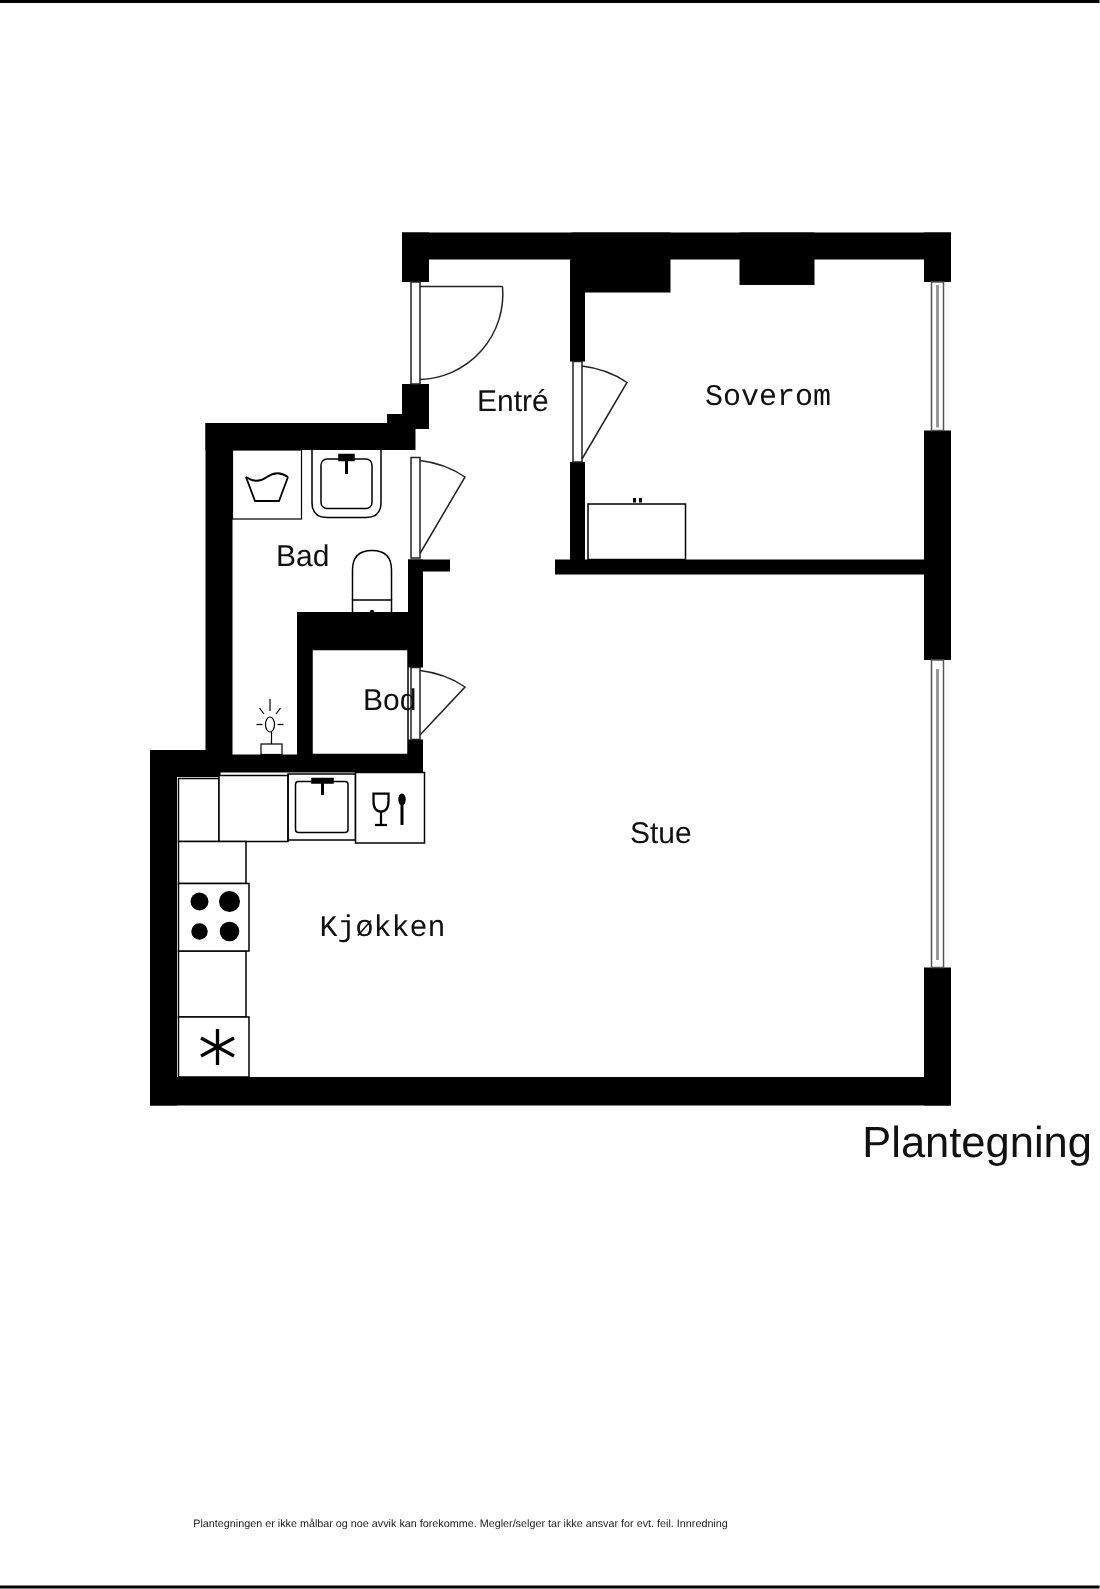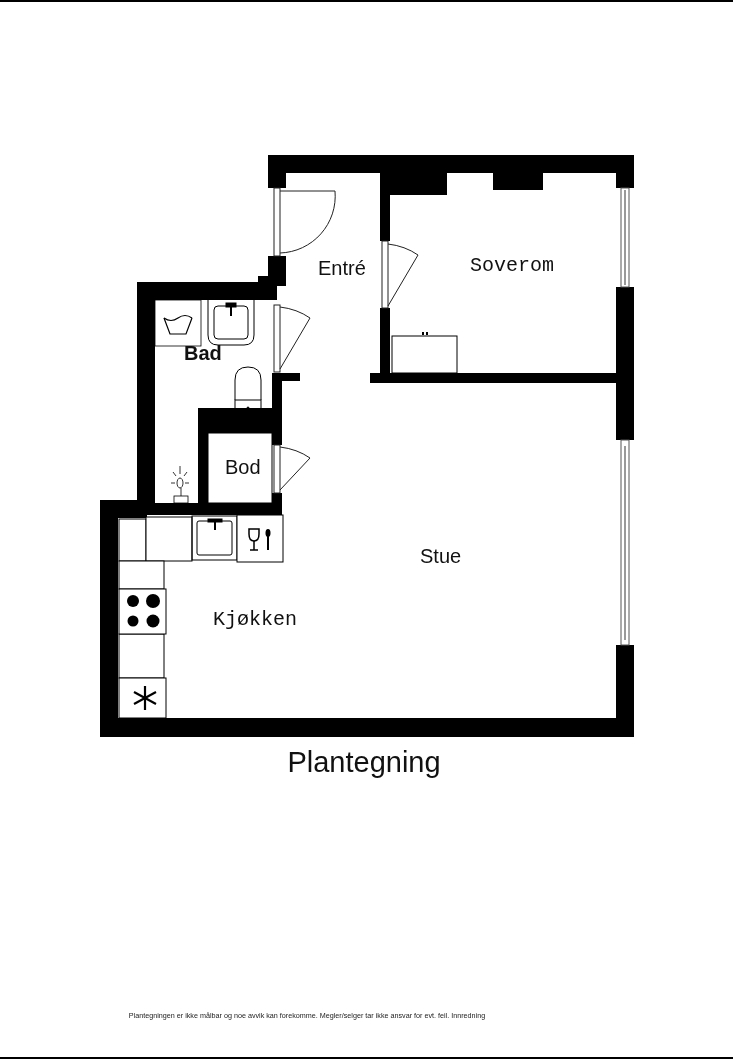--- a/index.html
+++ b/index.html
@@ -1,21 +1,21 @@
 <!DOCTYPE html>
 <html><head>
 <meta charset="utf-8">
 <style>
   html,body{margin:0;padding:0;background:#fff;}
   body{width:733px;height:1059px;position:relative;overflow:hidden;font-family:"Liberation Sans",sans-serif;color:#000;}
   .rule{position:absolute;left:0;width:733px;height:2px;background:#000;}
   .plan{position:absolute;left:0;top:0;width:733px;height:1059px;}
   .label{position:absolute;font-family:"Liberation Sans",sans-serif;color:#111;white-space:nowrap;}
   .room{font-size:20px;}
-  .title{position:absolute;left:0;width:728px;top:746px;text-align:center;font-size:29px;color:#111;}
+  .title{position:absolute;left:0;width:728px;top:746px;text-align:right;font-size:29px;color:#111;}
   .disclaimer{position:absolute;left:0;width:614px;top:1011px;text-align:center;font-size:7.2px;line-height:10px;color:#222;}
 </style>
 </head>
 <body>
 
 <div class="rule" style="top:0;"></div>
 
 <svg class="plan" viewBox="0 0 733 1059" xmlns="http://www.w3.org/2000/svg">
   <g fill="#000">
 
@@ -146,22 +146,22 @@
 
   <g>
     <rect x="392" y="336" width="65" height="37" fill="#fff" stroke="#000" stroke-width="1"></rect>
     <rect x="422" y="332" width="2" height="3" fill="#000"></rect>
     <rect x="426" y="332" width="2" height="3" fill="#000"></rect>
   </g>
 </svg>
 
 <div class="label room" style="left:318px;top:257px;">Entré</div>
 <div class="label room" style="left:470px;top:254px;font-family:Liberation Mono, monospace;">Soverom</div>
-<div class="label room" style="left:184px;top:342px;font-weight:bold;">Bad</div>
-<div class="label room" style="left:225px;top:456px;">Bod</div>
+<div class="label room" style="left:184px;top:360px;">Bad</div>
+<div class="label room" style="left:242px;top:456px;">Bod</div>
 <div class="label room" style="left:420px;top:545px;">Stue</div>
 <div class="label room" style="left:213px;top:608px;font-family:Liberation Mono, monospace;">Kjøkken</div>
 
 <div class="title">Plantegning</div>
 
 <div class="disclaimer">
   <div>Plantegningen er ikke målbar og noe avvik kan forekomme. Megler/selger tar ikke ansvar for evt. feil. Innredning</div>
 </div>
 
 <div class="rule" style="top:1057px;"></div>

